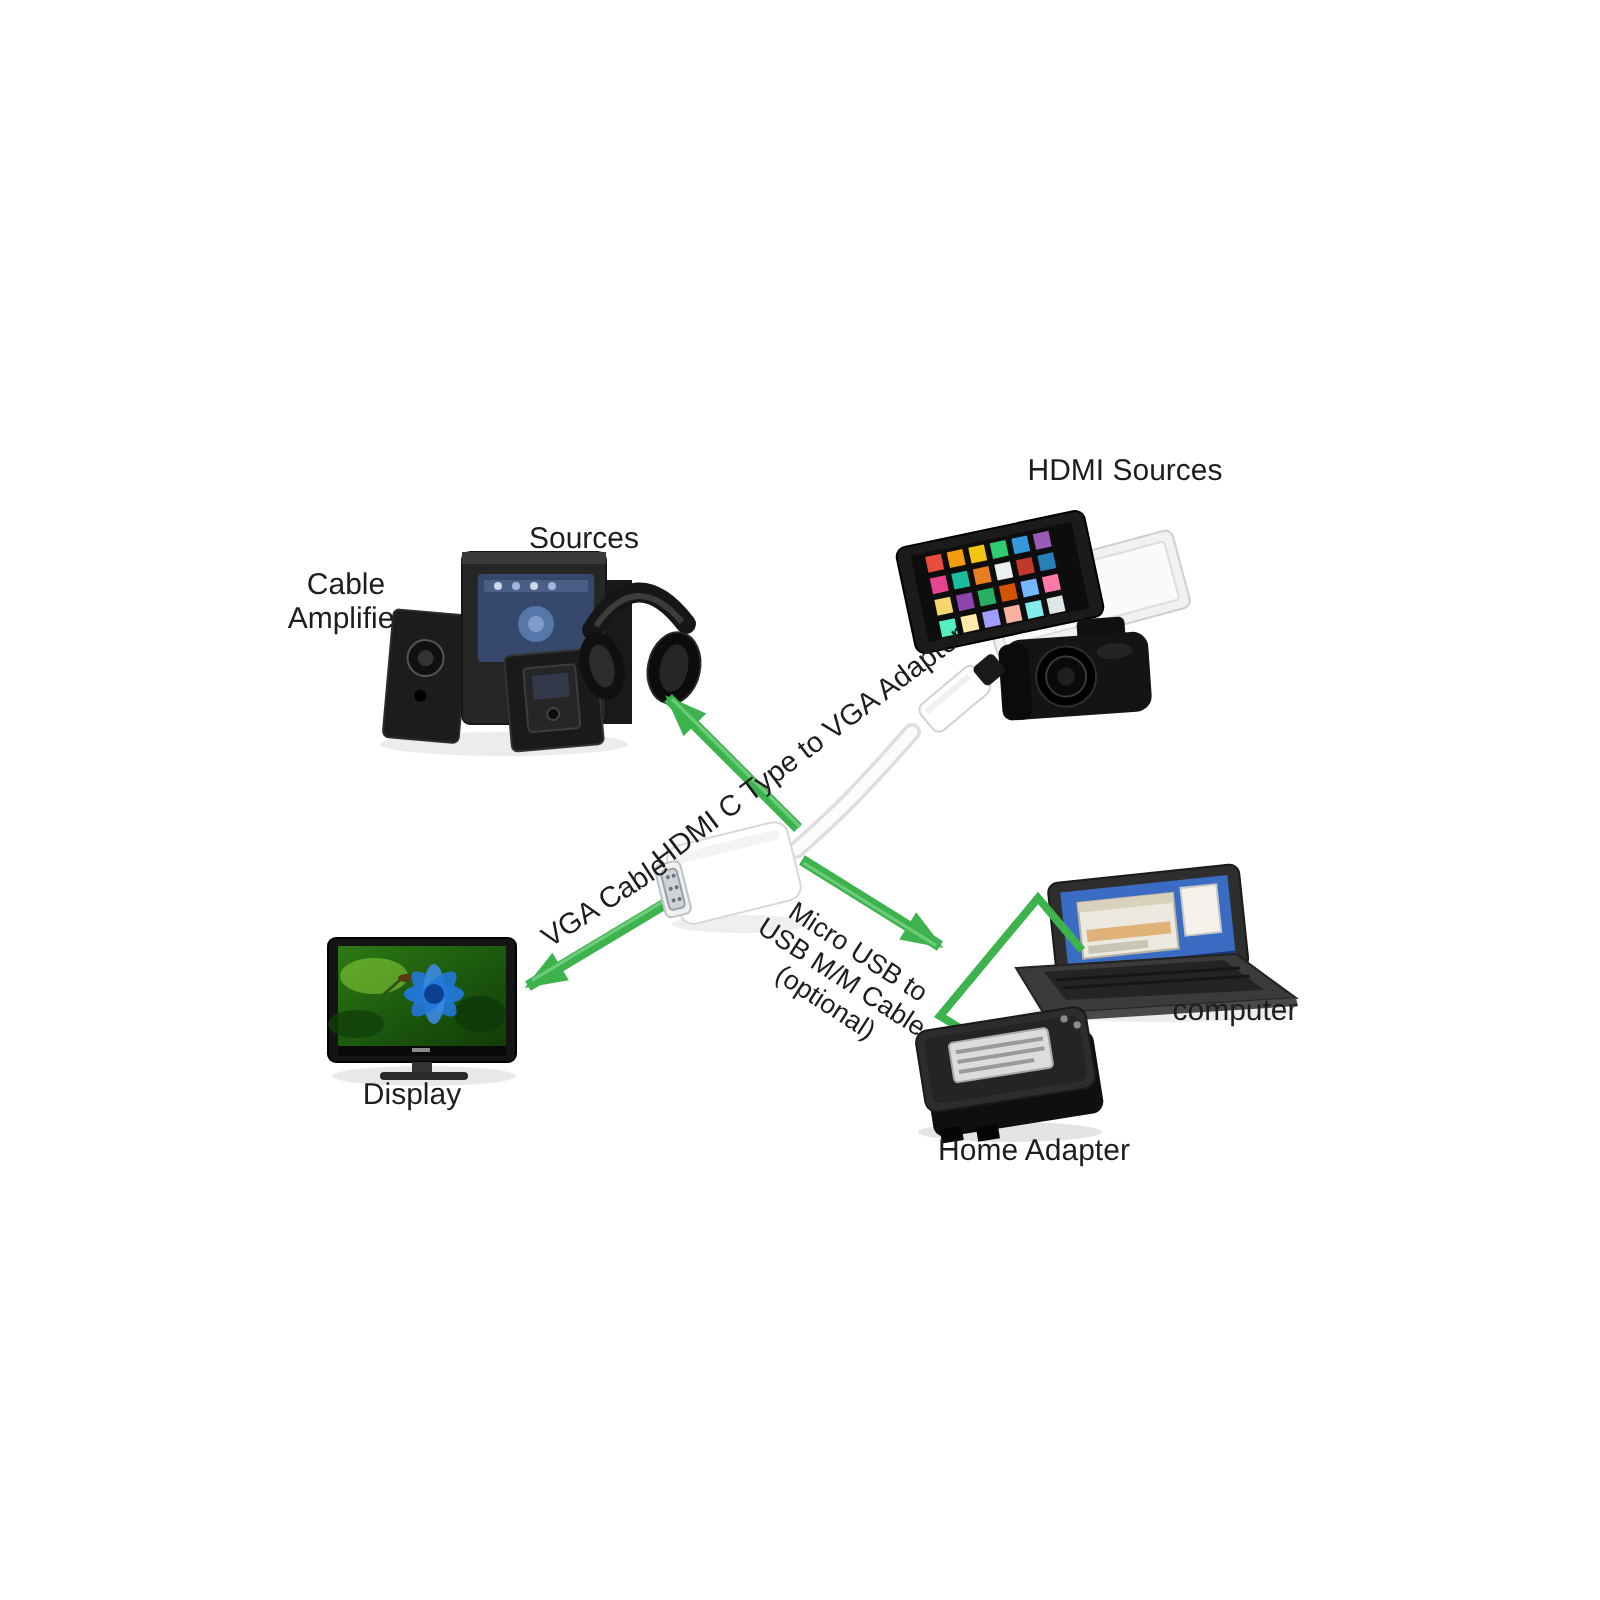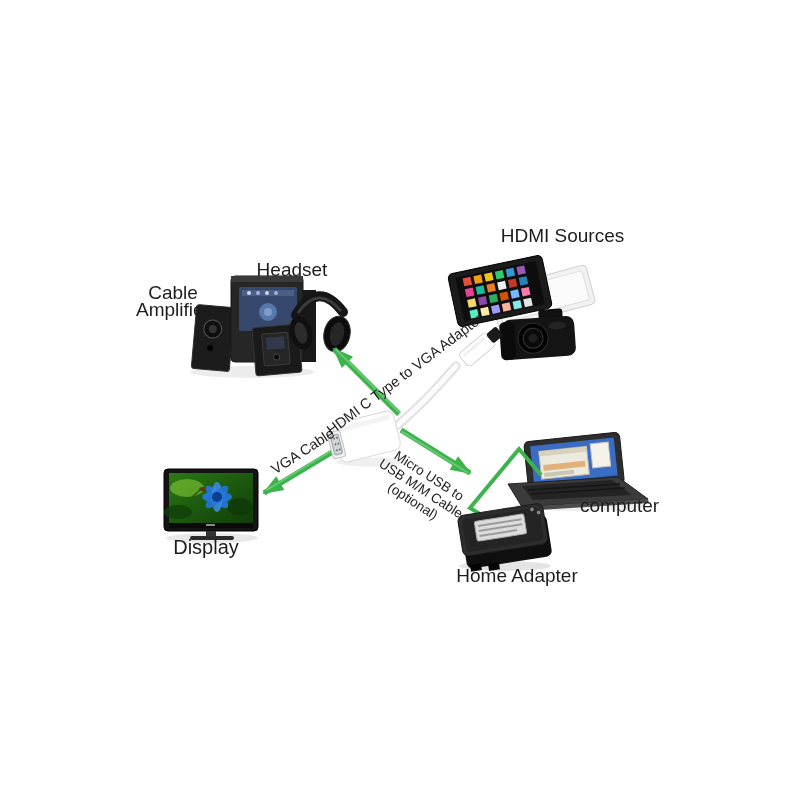--- a/index.html
+++ b/index.html
@@ -2,31 +2,31 @@
 <html><head>
 <meta charset="utf-8">
 <style>
   html,body{margin:0;padding:0;}
   body{
     width:800px;height:800px;background:#ffffff;
     font-family:"Liberation Sans",sans-serif;
     position:relative;overflow:hidden;color:#1d1d1d;
   }
   .label{
-    position:absolute;font-size:19px;line-height:17px;text-align:center;
+    position:absolute;font-size:15px;line-height:17px;text-align:center;
     color:#1d1d1d;white-space:nowrap;
   }
   .label.multiline{white-space:normal;}
   .rot{transform-origin:center center;}
   #lbl-hdmi-sources{left:500px;top:227px;width:125px;}
   #lbl-headset{left:252px;top:261px;width:80px;}
   #lbl-home-amp{left:118px;top:284px;width:110px;}
   #lbl-computer{left:580px;top:497px;width:75px;}
   #lbl-power{left:452px;top:567px;width:130px;}
-  #lbl-display{left:166px;top:539px;width:80px;font-size:20px;}
+  #lbl-display{left:166px;top:539px;width:80px;font-size:15px;}
   #lbl-adapter{left:295px;top:366px;width:220px;font-size:14.5px;transform:rotate(-37deg);}
   #lbl-vga{left:258px;top:443px;width:90px;font-size:14.5px;transform:rotate(-33deg);}
   #lbl-usb{left:358px;top:466px;width:126px;font-size:13.5px;line-height:15px;transform:rotate(33deg);}
   svg{position:absolute;left:0;top:0;}
 </style>
 </head>
 <body>
 
 <svg width="800" height="800" viewBox="0 0 800 800">
   <defs>
@@ -214,21 +214,21 @@
         <circle cx="337.5" cy="431" r="1" fill="#6b7177"></circle>
       <circle cx="334.5" cy="437" r="1" fill="#6b7177"></circle>
         <circle cx="337.5" cy="437" r="1" fill="#6b7177"></circle>
       <circle cx="334.5" cy="443" r="1" fill="#6b7177"></circle>
         <circle cx="337.5" cy="443" r="1" fill="#6b7177"></circle>
     </g>
   </g>
 </svg>
 
 <div class="label" id="lbl-hdmi-sources">HDMI Sources</div>
-<div class="label" id="lbl-headset">Headset</div>
+<div class="label" id="lbl-headset">Sources</div>
 <div class="label multiline" id="lbl-home-amp">
   <div>Cable</div>
   <div>Amplifier</div>
 </div>
 <div class="label" id="lbl-computer">computer</div>
 <div class="label" id="lbl-power">Home Adapter</div>
 <div class="label" id="lbl-display">Display</div>
 
 <div class="label rot" id="lbl-adapter">HDMI C Type to VGA Adapter</div>
 <div class="label rot" id="lbl-vga">VGA Cable</div>

